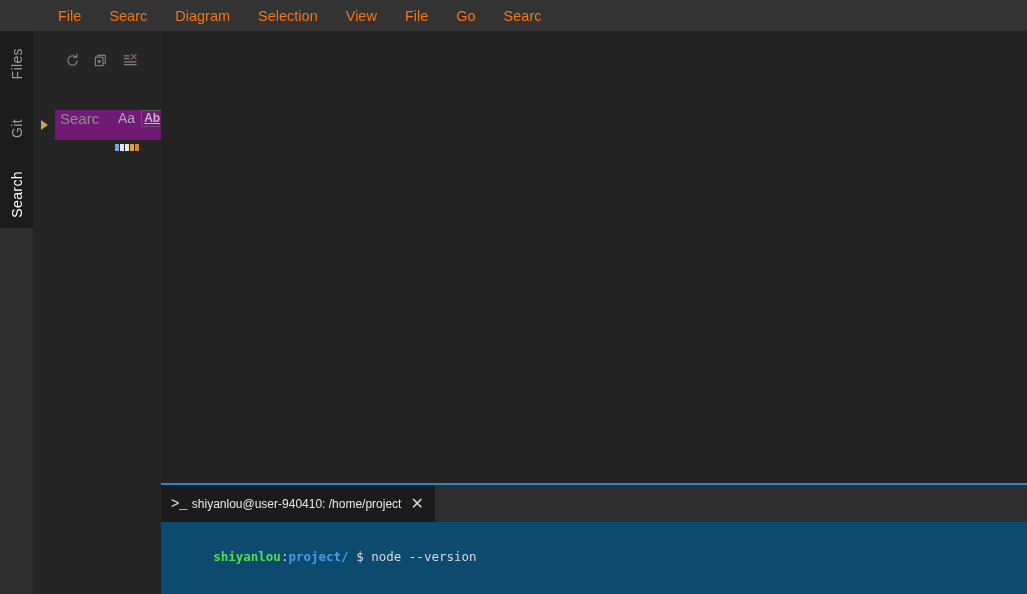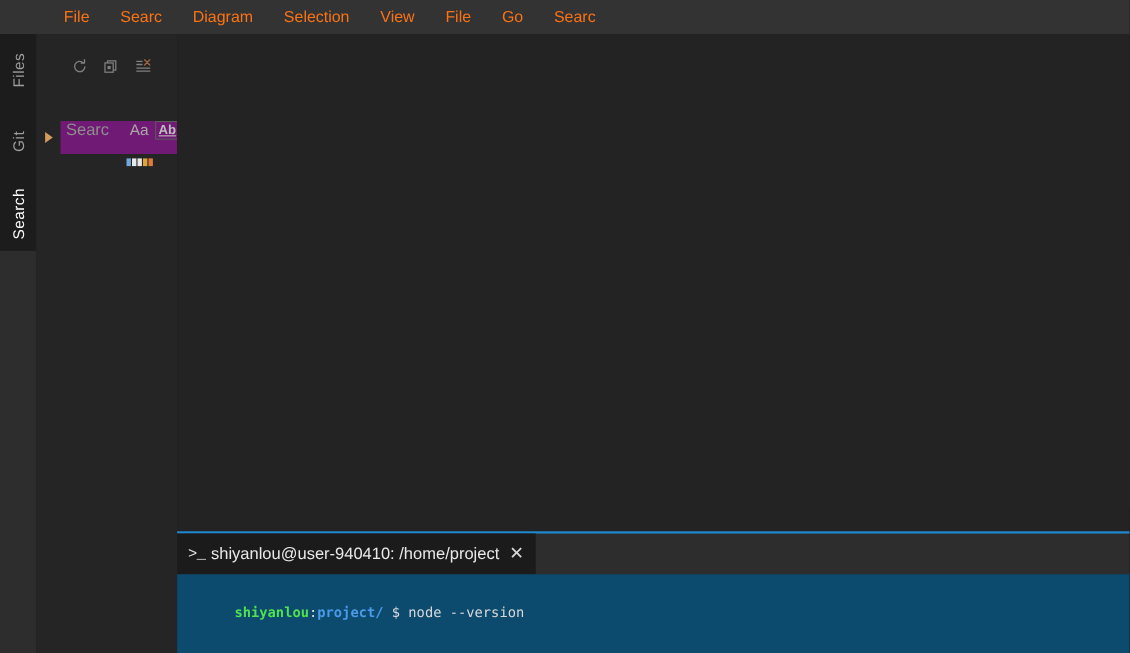--- a/index.html
+++ b/index.html
@@ -212,21 +212,21 @@
     cursor: pointer;
   }
   #term-tab-icon {
     font-family: "Liberation Mono", monospace;
     font-size: 14px;
     color: #e3e3e3;
     margin-right: 5px;
     letter-spacing: -0.5px;
   }
   #term-tab-title {
-    font-size: 15px;
+    font-size: 12px;
     color: #e8e8e8;
     white-space: nowrap;
   }
   #term-tab-close {
     margin-left: 9px;
     font-size: 16px;
     line-height: 14px;
     color: #d8d8d8;
     cursor: pointer;
   }

